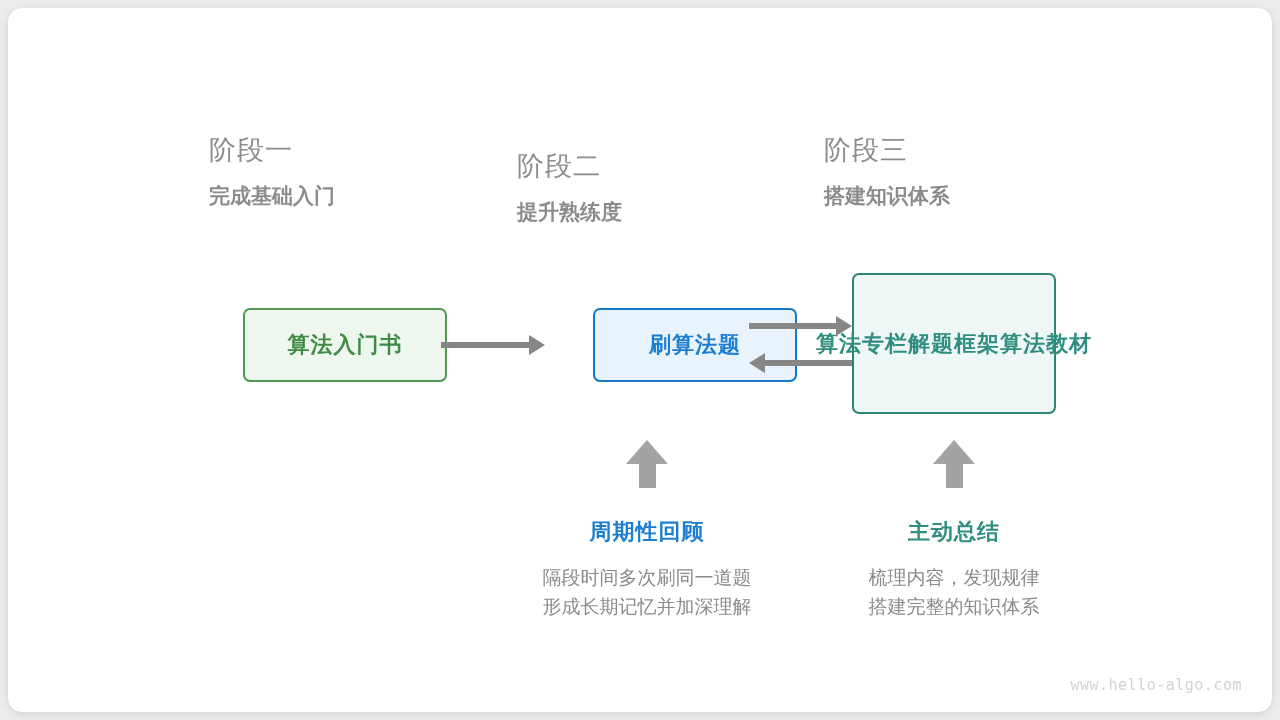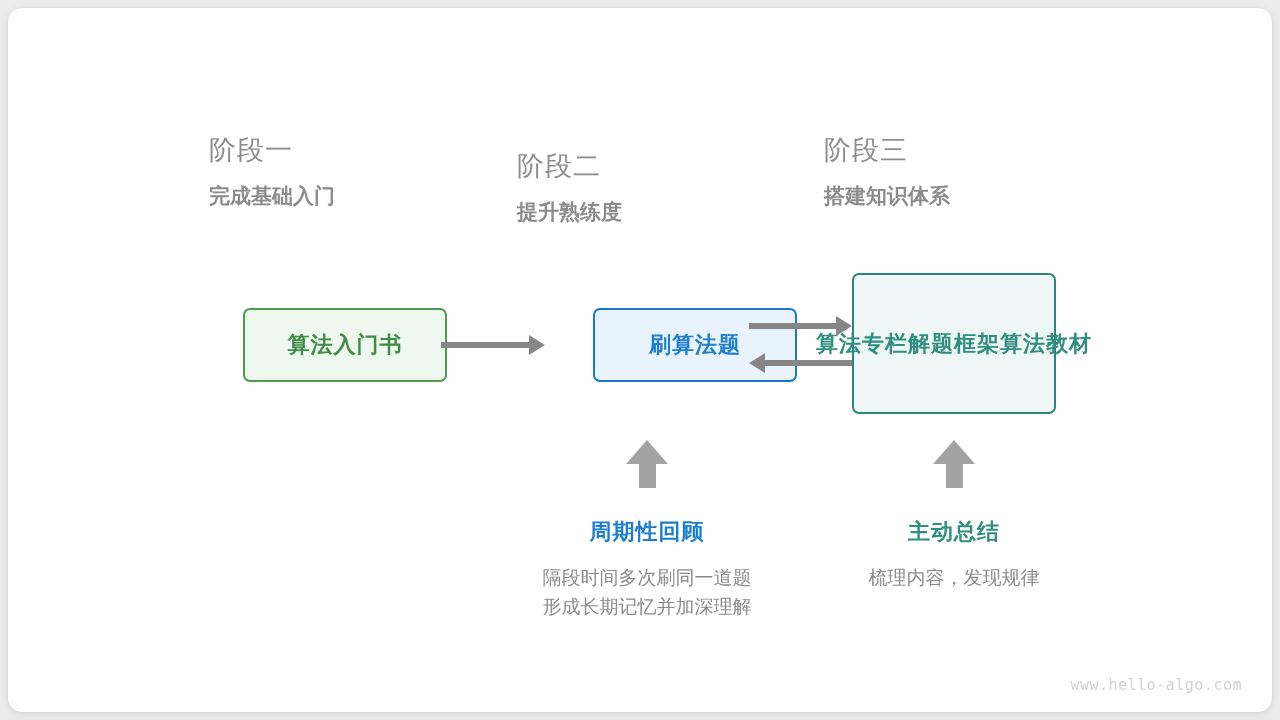--- a/index.html
+++ b/index.html
@@ -233,18 +233,19 @@
     <div class="habit-desc">
       <div>隔段时间多次刷同一道题</div>
       <div>形成长期记忆并加深理解</div>
     </div>
   </div>
 
   <div class="habit" id="habit-summary">
     <div class="habit-title">主动总结</div>
     <div class="habit-desc">
       <div>梳理内容，发现规律</div>
+      <div>搭建完整的知识体系</div>
     </div>
   </div>
 
   <div id="watermark">www.hello-algo.com</div>
 
 </div>
 
 </body></html>

